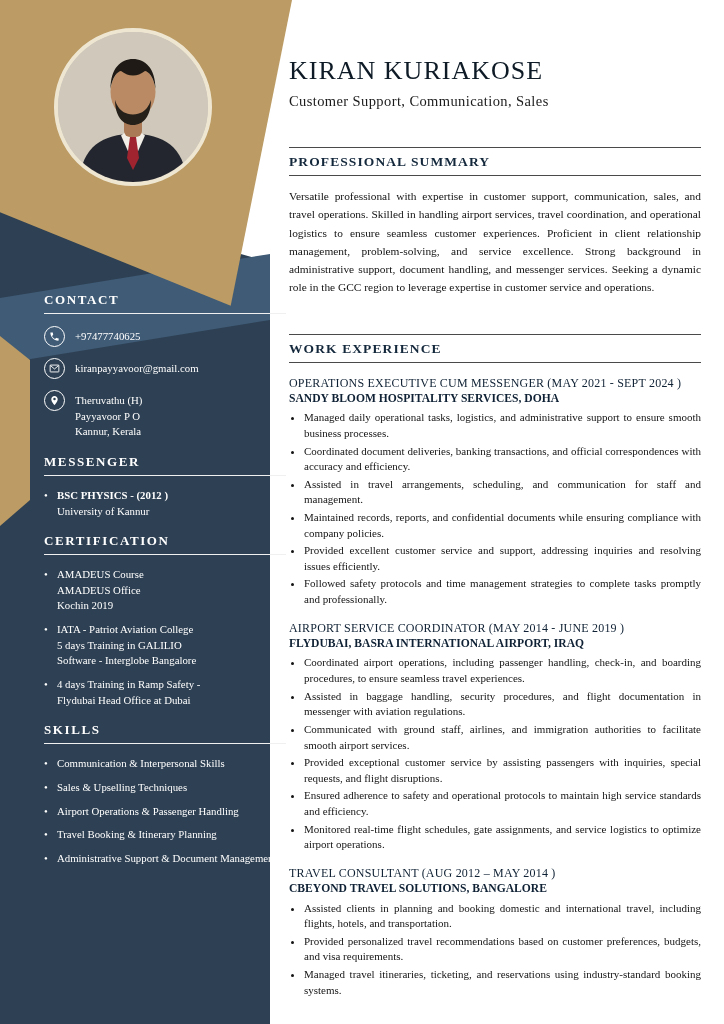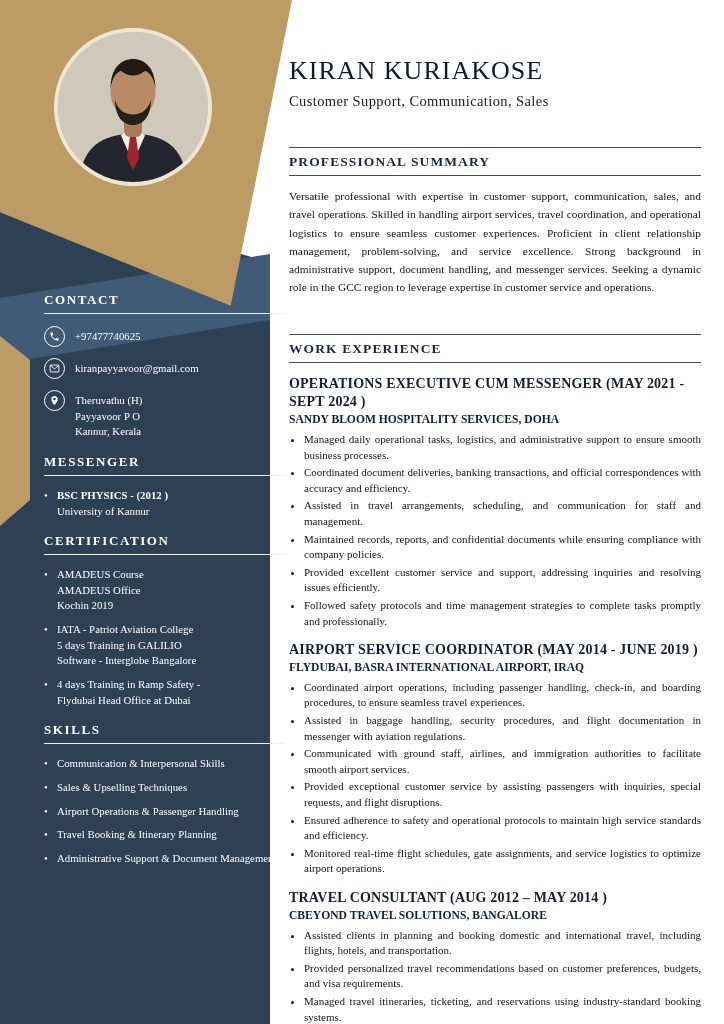--- a/index.html
+++ b/index.html
@@ -78,21 +78,21 @@
   .rule-head {
     margin-top:37px; padding:6px 0 5px;
     border-top:1.2px solid #4a4a4a; border-bottom:1.2px solid #4a4a4a;
     font-size:13.5px; font-weight:700; letter-spacing:1.1px; color:#14283c;
   }
   .summary {
     margin:11px 0 4px; font-size:11.4px; line-height:1.6;
     text-align:justify; color:#121212;
   }
   .job { margin-top:12px; }
-  .job h3 { margin:0; font-size:14px; font-weight:700; color:#0f2134; letter-spacing:.2px; line-height:1.35; }
+  .job h3 { margin:0; font-size:12px; font-weight:400; color:#0f2134; letter-spacing:.2px; line-height:1.35; }
   .job .company { font-size:11.6px; font-weight:700; color:#0f2134; line-height:1.35; }
   .job ul { margin:4px 0 0; padding-left:15px; }
   .job li { font-size:11px; line-height:1.42; margin-bottom:2px; text-align:justify; color:#141414; }
 </style>
 </head>
 <body>
 
 <div class="page">
 
   <div class="sidebar-bg"></div>

